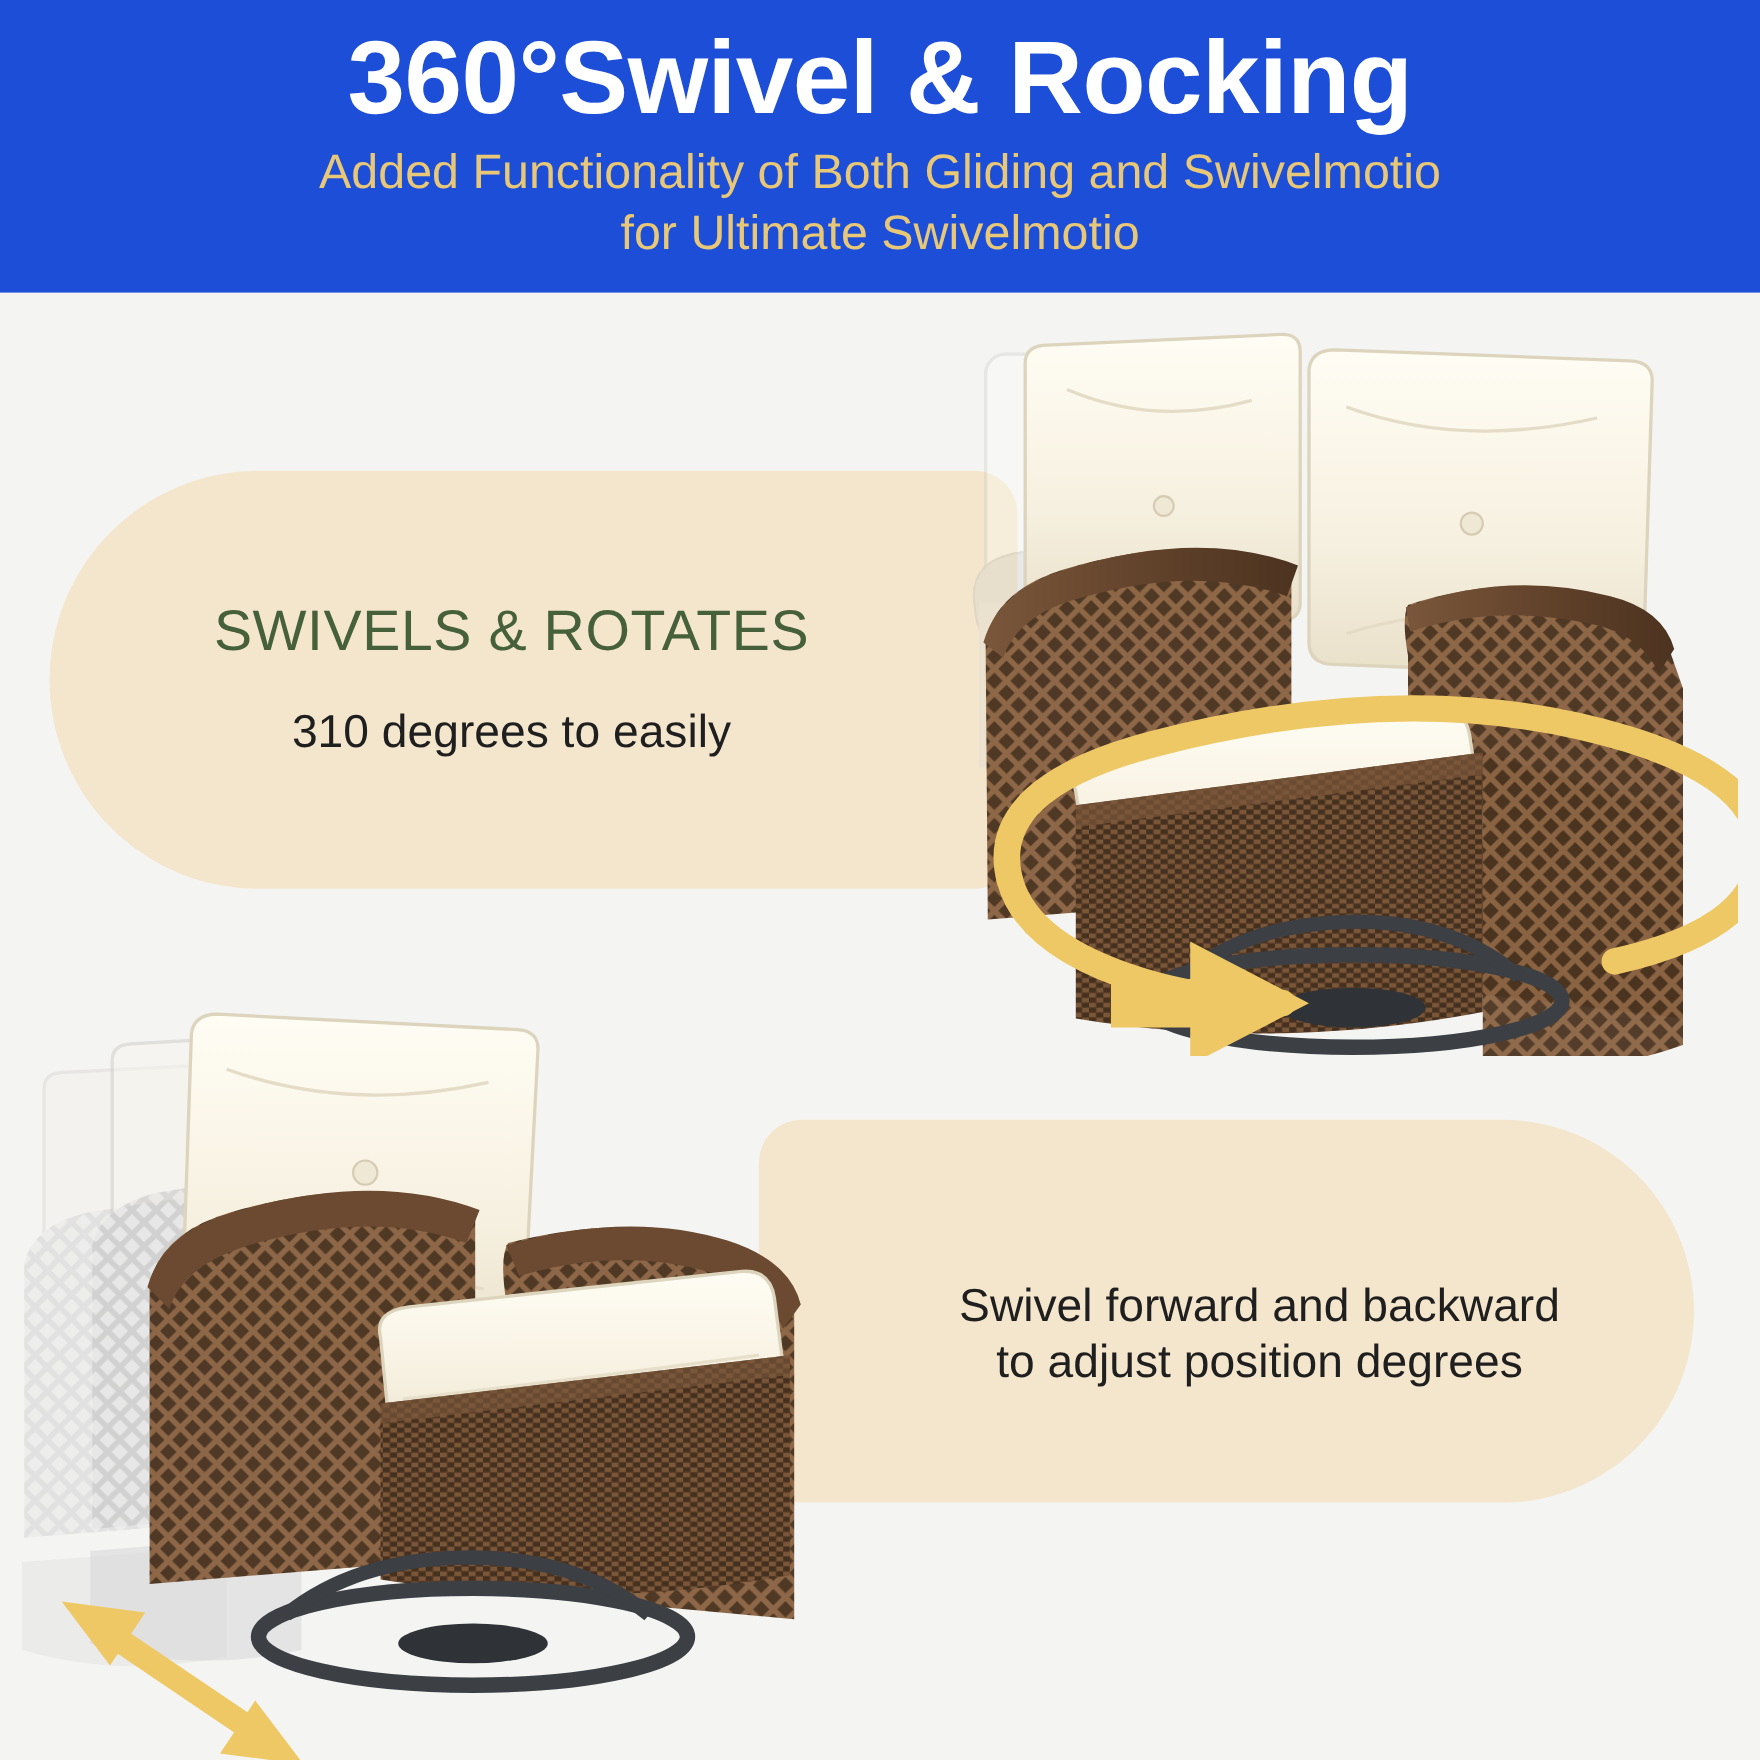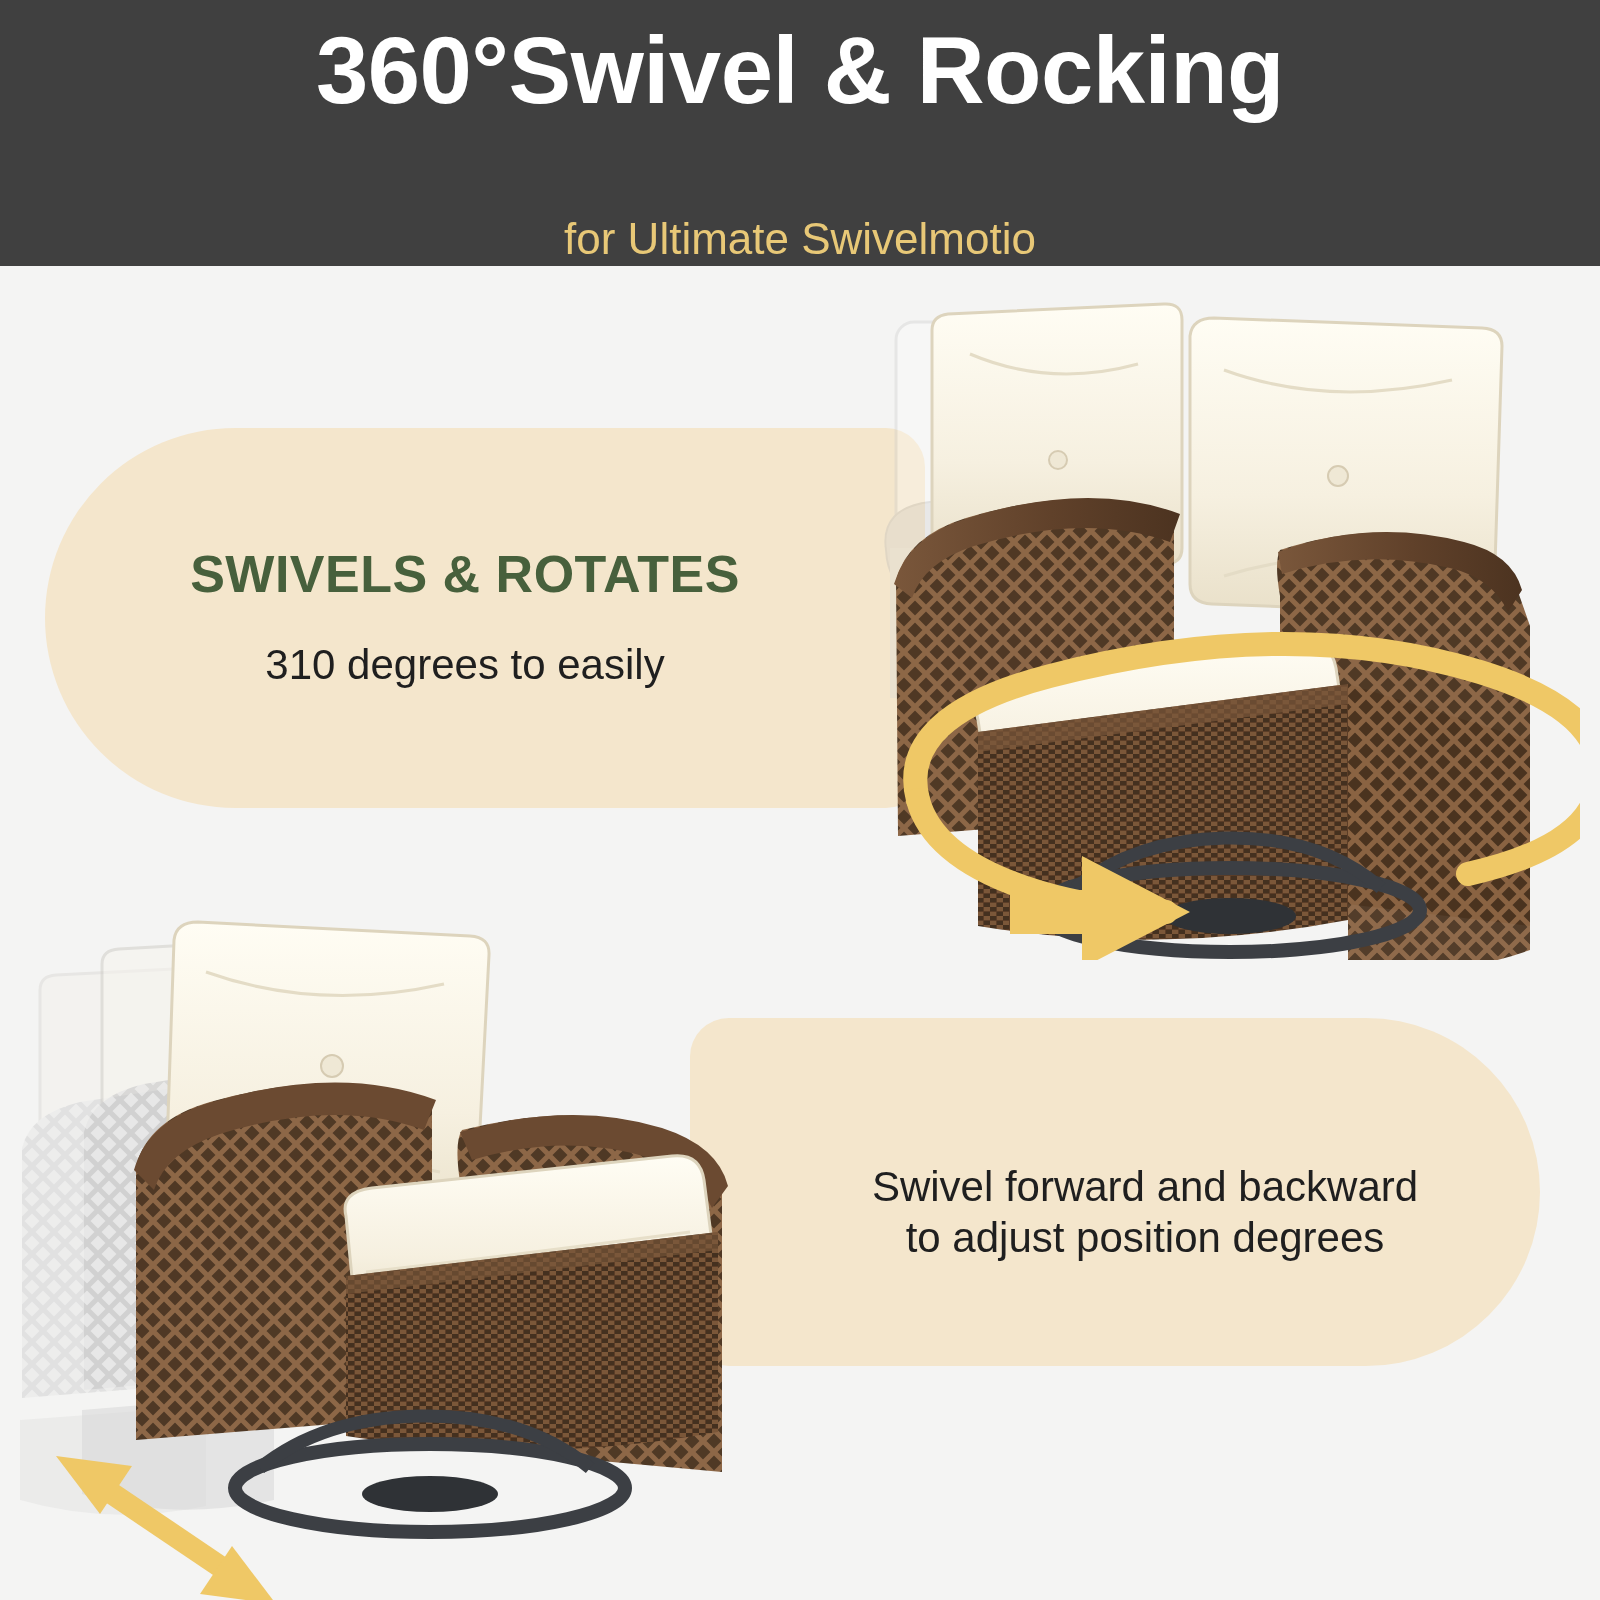--- a/index.html
+++ b/index.html
@@ -13,23 +13,23 @@
   #page {
     position:relative;
     width:1600px; height:1600px;
     background:#f4f4f3;
   }
 
   
   .header {
     position:absolute; left:0; top:0;
     width:1600px; height:266px;
-    background:#404040;
+    background:#1d4ed8;
     display:flex; flex-direction:column;
-    align-items:center; justify-content:space-between;
+    align-items:center; justify-content:flex-start;
     padding-top:18px;
   }
   .header-title {
     color:#ffffff;
     font-size:94px;
     font-weight:bold;
     line-height:1.12;
     letter-spacing:-0.5px;
     text-align:center;
     white-space:nowrap;
@@ -60,21 +60,21 @@
   }
   .card-glide {
     left:690px; top:1018px;
     width:850px; height:348px;
     border-radius:40px 180px 180px 40px;
     padding-left:60px;
   }
   .card-title {
     color:#47603c;
     font-size:52px;
-    font-weight:bold;
+    font-weight:normal;
     letter-spacing:0.5px;
     text-align:center;
     line-height:1.15;
   }
   .card-body {
     color:#1f1f1f;
     font-size:42px;
     font-weight:normal;
     text-align:center;
     line-height:1.22;
@@ -93,20 +93,21 @@
   .arrow-gold-stroke { stroke:#efc866; fill:none; }
 </style>
 </head>
 <body>
 
 <div id="page">
 
   <div class="header">
     <div class="header-title">360°Swivel &amp; Rocking</div>
     <div class="header-sub">
+      <span>Added Functionality of Both Gliding and Swivelmotio</span>
       <span class="header-sub-line2">for Ultimate Swivelmotio</span>
     </div>
   </div>
 
   <div class="card card-swivel">
     <div class="card-title">SWIVELS &amp; ROTATES</div>
     <div class="card-body">
       <span>310 degrees to easily</span><br>
     </div>
   </div>

